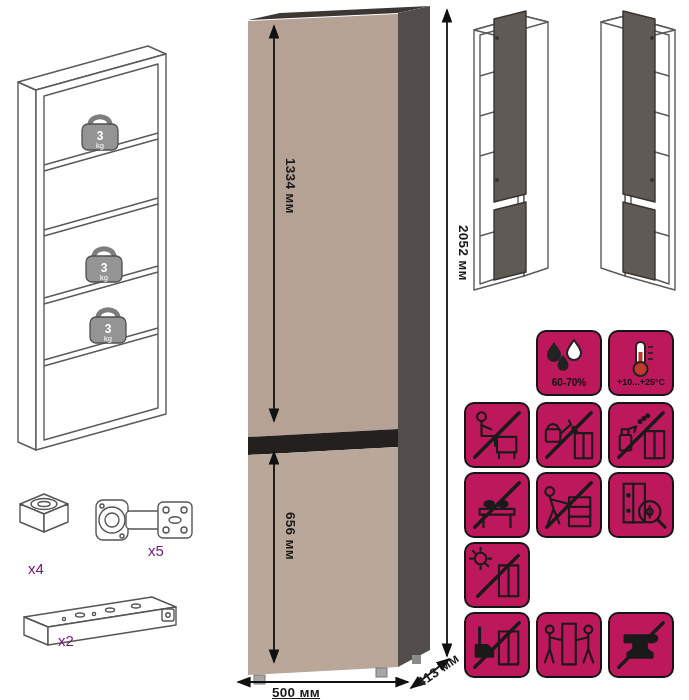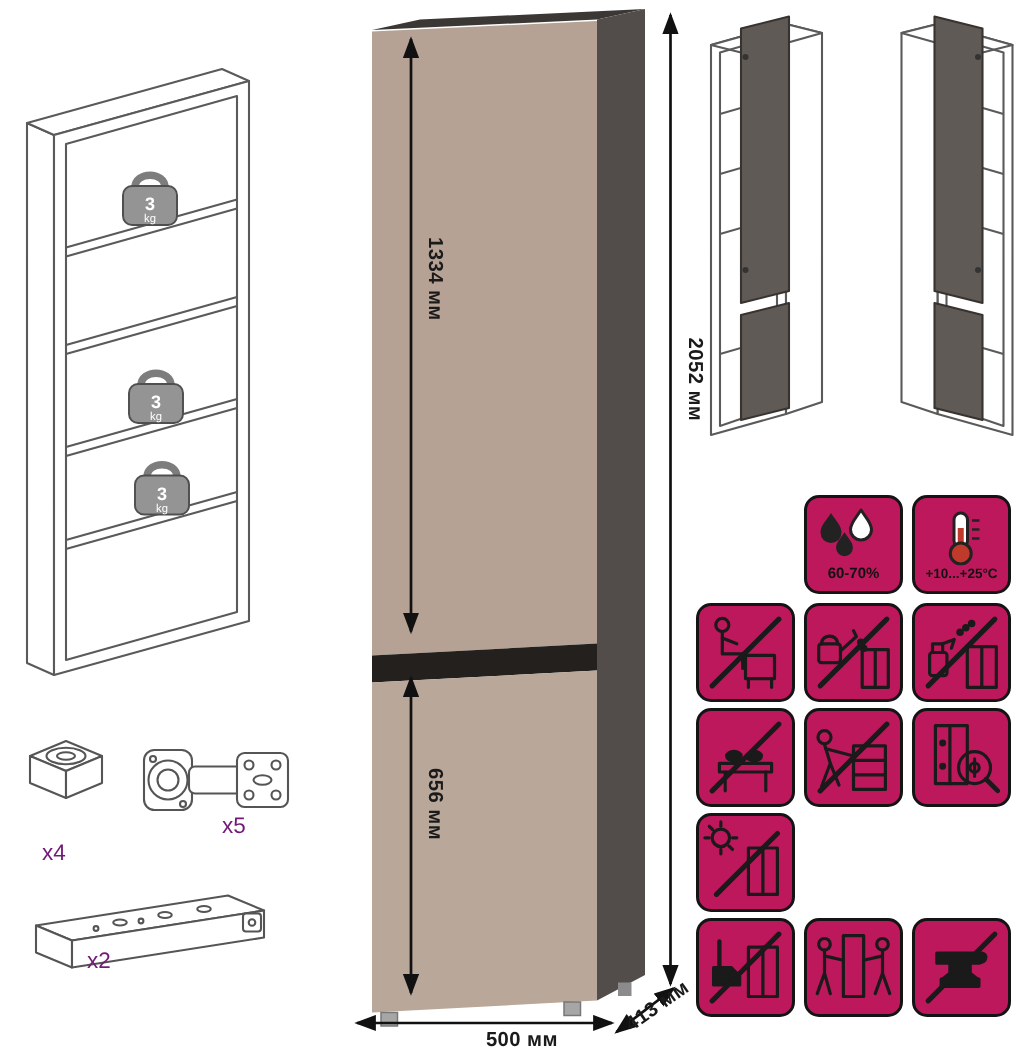--- a/index.html
+++ b/index.html
@@ -1,21 +1,21 @@
 <!DOCTYPE html>
 <html><head>
 <meta charset="utf-8">
 <style>
   html,body{margin:0;padding:0;background:#fff;font-family:"Liberation Sans",sans-serif;}
   #canvas{position:relative;width:689px;height:700px;background:#fff;overflow:hidden;}
   .abs{position:absolute;}
   .dim-label{position:absolute;font-size:13.5px;font-weight:bold;color:#1a1a1a;white-space:nowrap;letter-spacing:.3px;}
   .vert{transform:rotate(90deg);transform-origin:left top;}
   .diag{transform:rotate(-35deg);transform-origin:left top;}
-  .center-label{text-align:right;}
+  .center-label{text-align:left;text-decoration:underline;}
   .count-label{position:absolute;font-size:15px;font-weight:normal;color:#701a75;}
   .icon-box{position:absolute;width:66px;height:66px;border:2.5px solid #141414;border-radius:10px;background:#be185d;
             display:flex;flex-direction:column;align-items:center;justify-content:center;box-sizing:border-box;}
   .icon-box svg{display:block;}
   .icon-label{font-size:10px;font-weight:bold;color:#111;line-height:1;margin-top:1px;white-space:nowrap;}
   svg text{font-family:"Liberation Sans",sans-serif;}
 </style>
 </head>
 <body>
 

